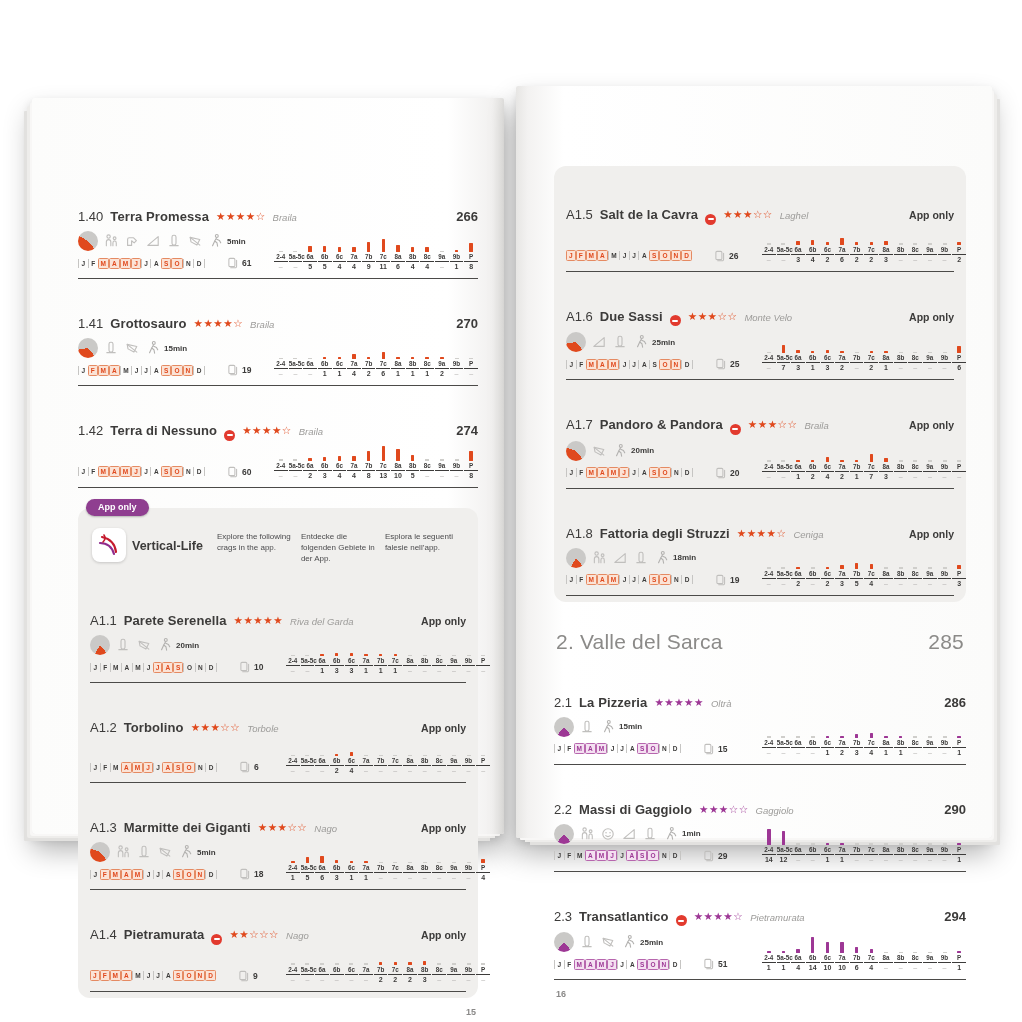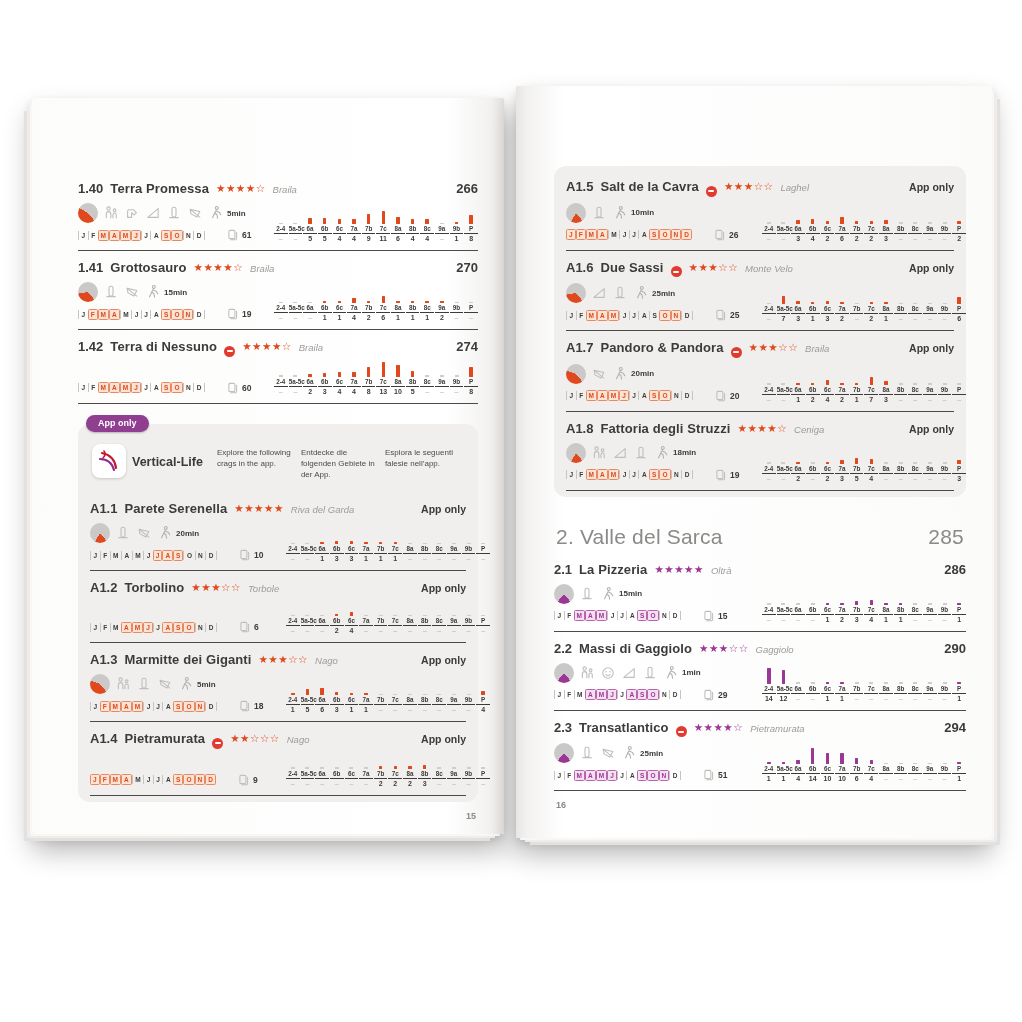--- a/index.html
+++ b/index.html
@@ -16,21 +16,21 @@
     box-shadow:3px 3px 0 -1px #f8f7f6,7px 6px 0 -2px #eeedeb,11px 10px 0 -3px #e2e1df,
                0 16px 28px rgba(0,0,0,.30),2px 5px 10px rgba(0,0,0,.12);}
   .content-l{padding:74px 26px 0 46px;}
   .content-r{padding:80px 26px 0 38px;}
 
   
   .entry{padding:9px 0 7px;border-bottom:1.6px solid #4b4a48;}
   .entry.orange{--acc:#e0491d;--acc-bg:#fbe3d6;--acc-bd:#e58a62;}
   .entry.purple{--acc:#9d3795;--acc-bg:#f4e0f1;--acc-bd:#b766ae;}
   .ehead{display:flex;align-items:baseline;gap:7px;margin-bottom:5px;white-space:nowrap;}
-  .eid{font-weight:bold;font-size:13px;}
+  .eid{font-weight:normal;font-size:13px;margin-top:28px;}
   .ename{font-weight:bold;font-size:13px;letter-spacing:.1px;}
   .stars{font-size:10.5px;letter-spacing:.5px;color:var(--acc);position:relative;top:-1px;}
   .eloc{font-style:italic;font-size:9.5px;color:#9c9b99;flex:1;min-width:0;overflow:hidden;}
   .eright{margin-left:auto;font-weight:bold;font-size:13px;}
   .eright.app{font-size:10.5px;}
   .noicon{width:11px;height:11px;border-radius:50%;background:#e23a2e;display:inline-flex;
           align-items:center;justify-content:center;position:relative;top:1px;flex:none;}
   .noicon i{display:block;width:6px;height:1.8px;background:#fff;border-radius:1px;}
   .ebody{display:flex;align-items:flex-end;}
   .eleft{width:196px;flex:none;}
@@ -1219,38 +1219,20 @@
                   <span class="ename">Salt de la Cavra</span>
                   <span class="noicon">
                     <i></i>
                   </span>
                   <span class="stars">★★★☆☆</span>
                   <span class="eloc">Laghel</span>
                   <span class="eright app">App only</span>
                 </div>
                 <div class="ebody">
                   <div class="eleft">
-                    <div class="irow">
-                      <span class="dial" style="background: conic-gradient(from 140deg, var(--acc) 0deg 70deg, #cac9c7 70deg 360deg);"></span>
-                      <span class="gicon">
-                        <svg viewBox="0 0 20 20">
-                          <rect x="7.5" y="2.8" width="5" height="12.2" rx="2.2"></rect>
-                          <path d="M4.8 15.8 h10.4"></path>
-                        </svg>
-                      </span>
-                      <span class="gicon walker">
-                        <svg viewBox="0 0 20 20">
-                          <circle cx="11" cy="3.6" r="1.8"></circle>
-                          <path d="M10.6 6.2 l-2.2 3.8 2.8 2.2 .8 4.2"></path>
-                          <path d="M8.3 10.2 l-2.6 5.6"></path>
-                          <path d="M10.9 7.8 l3.4 1.5 1.6 3"></path>
-                        </svg>
-                      </span>
-                      <span class="etime">10min</span>
-                    </div>
                     <div class="mrow">
                       <span class="mstrip">
                         <span class="mcell on">J</span>
                         <span class="mcell on">F</span>
                         <span class="mcell on">M</span>
                         <span class="mcell on">A</span>
                         <span class="mcell">M</span>
                         <span class="mcell">J</span>
                         <span class="mcell">J</span>
                         <span class="mcell">A</span>

